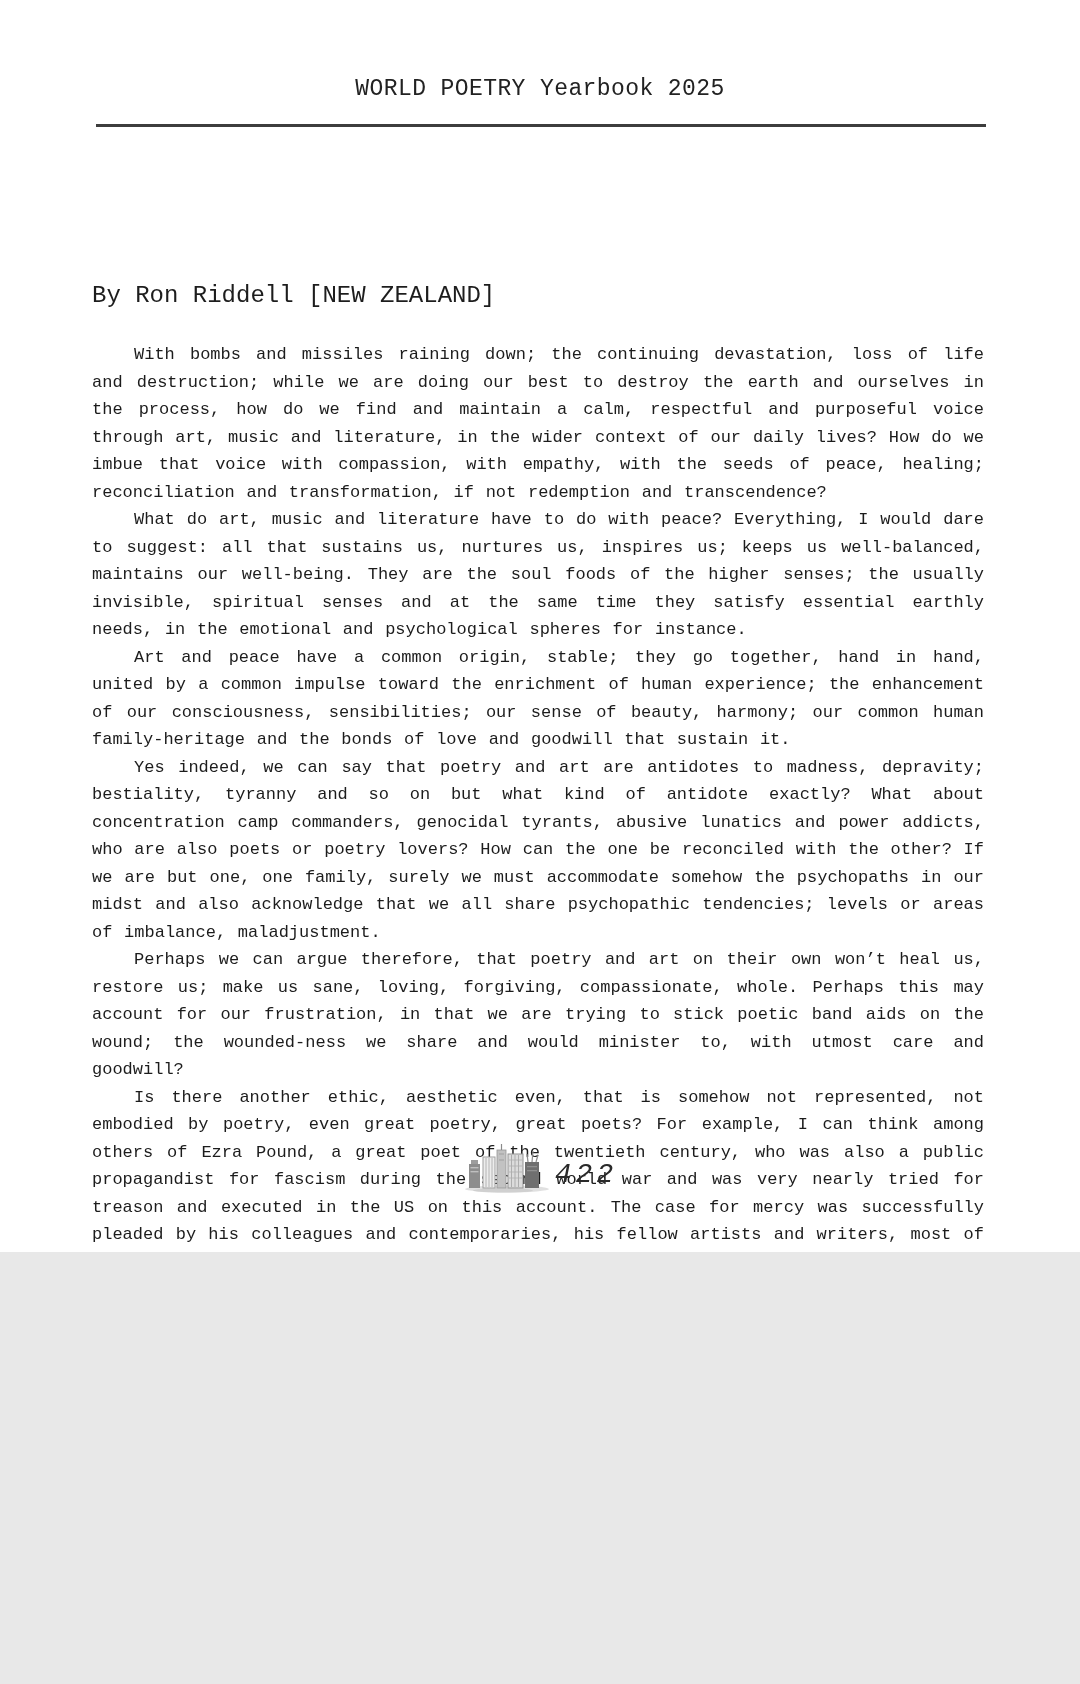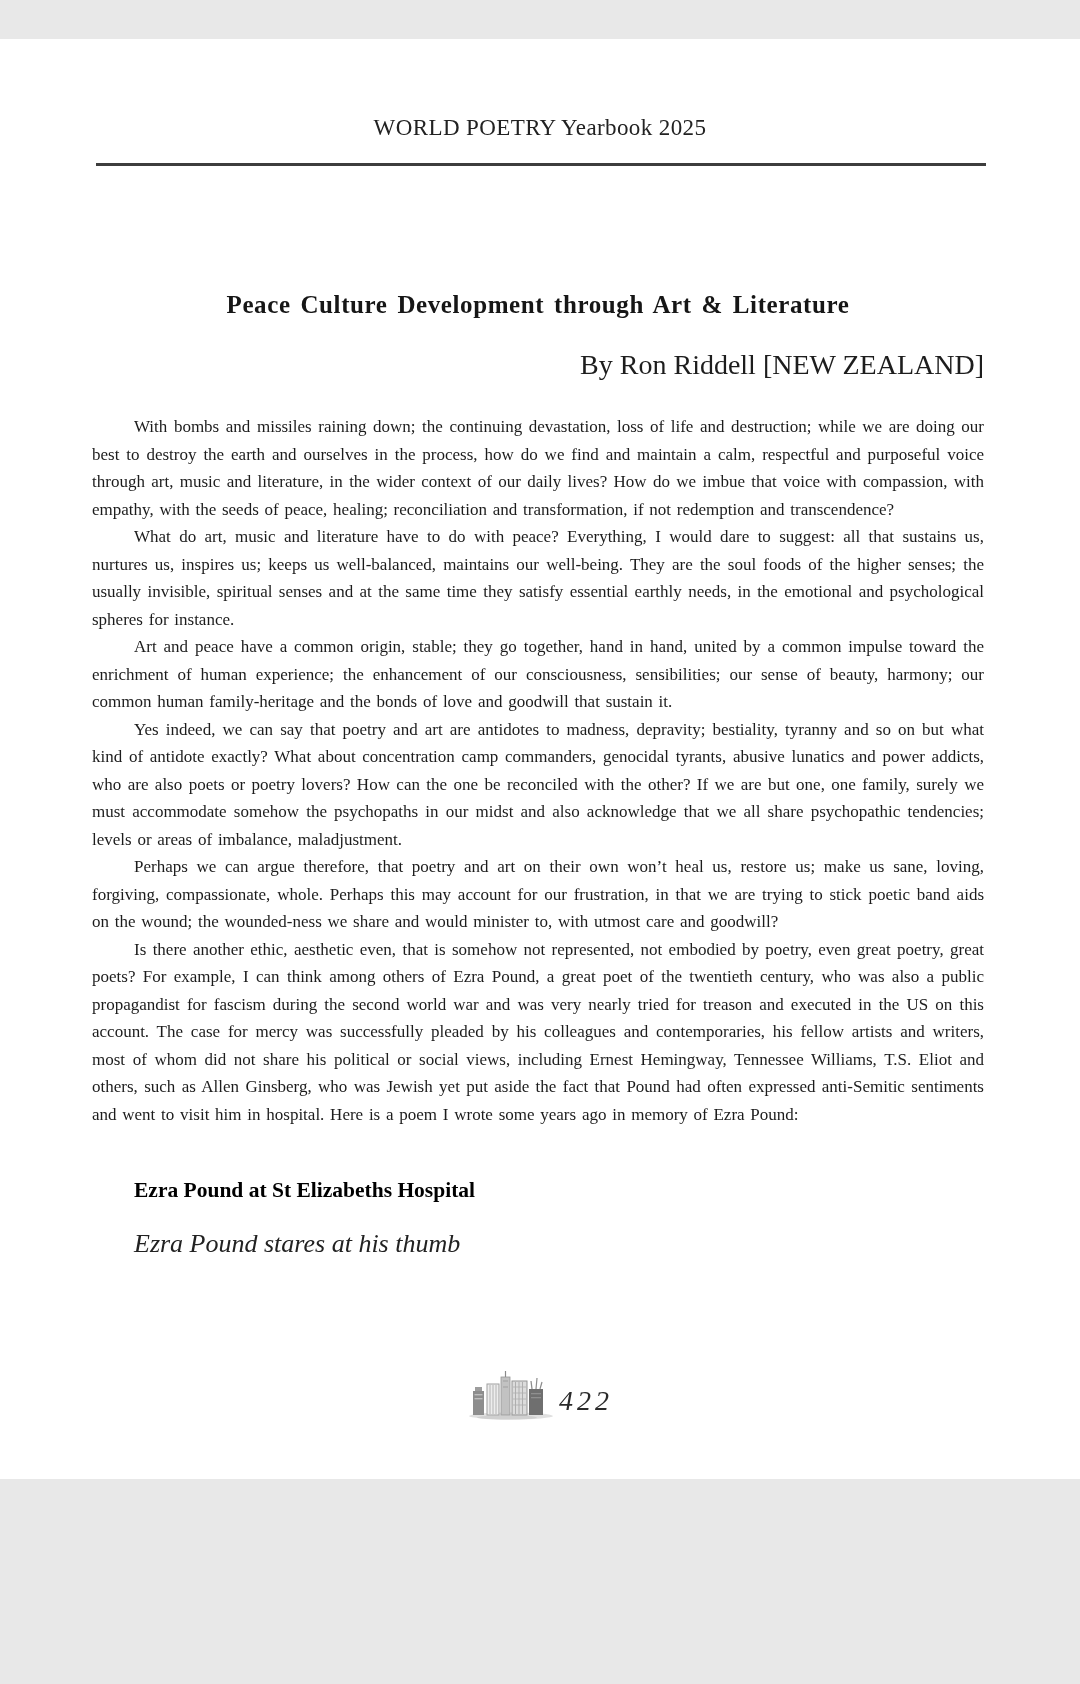--- a/index.html
+++ b/index.html
@@ -3,26 +3,25 @@
 <meta charset="utf-8">
 <style>
   html, body {
     margin: 0;
     padding: 0;
     background: #e8e8e8;
   }
   .page {
     position: relative;
     width: 1080px;
-    height: 1440px;
+    height: 1252px;
     background: #ffffff;
-    font-family: Liberation Serif, serif;
+    font-family: Liberation Mono, monospace;
     color: #1c1c1c;
     overflow: hidden;
-    margin-top: 39px;
   }
   .running-head {
     position: absolute;
     top: 76px;
     left: 0;
     width: 100%;
     text-align: center;
     font-size: 23px;
     letter-spacing: 0.4px;
     color: #222222;
@@ -45,22 +44,21 @@
   .article-title {
     font-size: 25px;
     font-weight: bold;
     text-align: center;
     margin: 0;
     word-spacing: 3px;
     letter-spacing: 0.6px;
     color: #161616;
   }
   .byline {
-    text-align: right;
-    font-size: 28px;
+    font-size: 24px;
     margin-top: 30px;
     margin-bottom: 32px;
     color: #1d1d1d;
   }
   .body-text p {
     margin: 0;
     font-size: 17px;
     line-height: 27.5px;
     text-align: justify;
     text-indent: 42px;
@@ -104,21 +102,20 @@
 <body>
 
 <div class="page">
 
   <header>
     <div class="running-head">WORLD POETRY Yearbook 2025</div>
     <div class="header-rule"></div>
   </header>
 
   <main class="article">
-    <h1 class="article-title">Peace Culture Development through Art &amp; Literature</h1>
 
     <div class="byline">By Ron Riddell [NEW ZEALAND]</div>
 
     <div class="body-text">
       <p>With bombs and missiles raining down; the continuing devastation, loss of life and destruction; while we are doing our best to destroy the earth and ourselves in the process, how do we find and maintain a calm, respectful and purposeful voice through art, music and literature, in the wider context of our daily lives? How do we imbue that voice with compassion, with empathy, with the seeds of peace, healing; reconciliation and transformation, if not redemption and transcendence?</p>
       <p>What do art, music and literature have to do with peace? Everything, I would dare to suggest: all that sustains us, nurtures us, inspires us; keeps us well-balanced, maintains our well-being. They are the soul foods of the higher senses; the usually invisible, spiritual senses and at the same time they satisfy essential earthly needs, in the emotional and psychological spheres for instance.</p>
       <p>Art and peace have a common origin, stable; they go together, hand in hand, united by a common impulse toward the enrichment of human experience; the enhancement of our consciousness, sensibilities; our sense of beauty, harmony; our common human family-heritage and the bonds of love and goodwill that sustain it.</p>
       <p>Yes indeed, we can say that poetry and art are antidotes to madness, depravity; bestiality, tyranny and so on but what kind of antidote exactly? What about concentration camp commanders, genocidal tyrants, abusive lunatics and power addicts, who are also poets or poetry lovers? How can the one be reconciled with the other? If we are but one, one family, surely we must accommodate somehow the psychopaths in our midst and also acknowledge that we all share psychopathic tendencies; levels or areas of imbalance, maladjustment.</p>
       <p>Perhaps we can argue therefore, that poetry and art on their own won’t heal us, restore us; make us sane, loving, forgiving, compassionate, whole. Perhaps this may account for our frustration, in that we are trying to stick poetic band aids on the wound; the wounded-ness we share and would minister to, with utmost care and goodwill?</p>
       <p>Is there another ethic, aesthetic even, that is somehow not represented, not embodied by poetry, even great poetry, great poets? For example, I can think among others of Ezra Pound, a great poet of the twentieth century, who was also a public propagandist for fascism during the second world war and was very nearly tried for treason and executed in the US on this account. The case for mercy was successfully pleaded by his colleagues and contemporaries, his fellow artists and writers, most of whom did not share his political or social views, including Ernest Hemingway, Tennessee Williams, T.S. Eliot and others, such as Allen Ginsberg, who was Jewish yet put aside the fact that Pound had often expressed anti-Semitic sentiments and went to visit him in hospital. Here is a poem I wrote some years ago in memory of Ezra Pound:</p>

